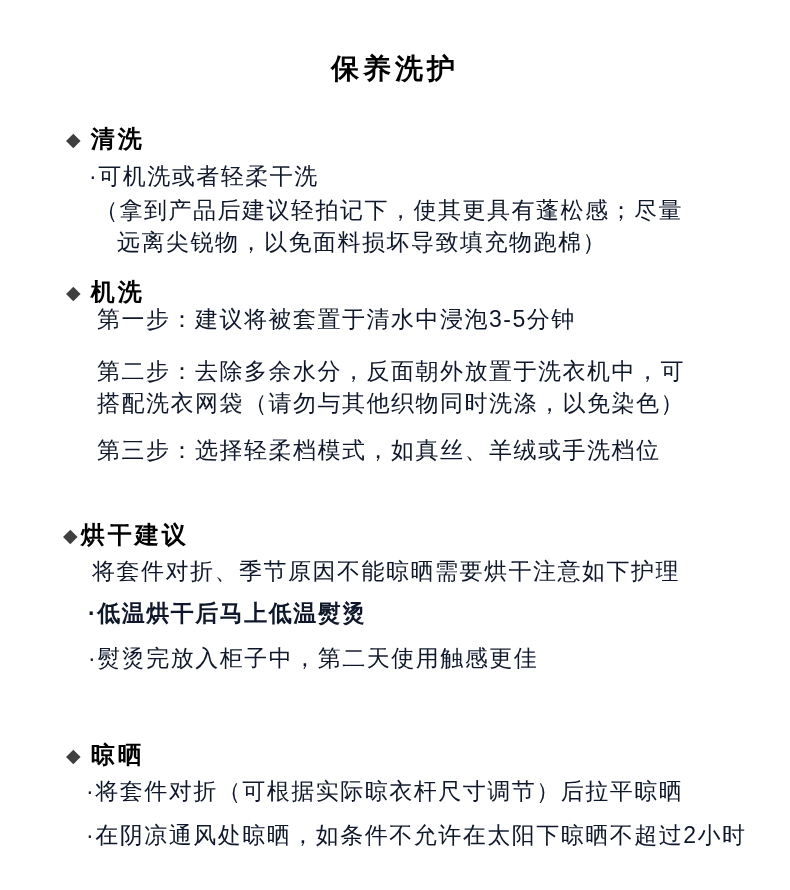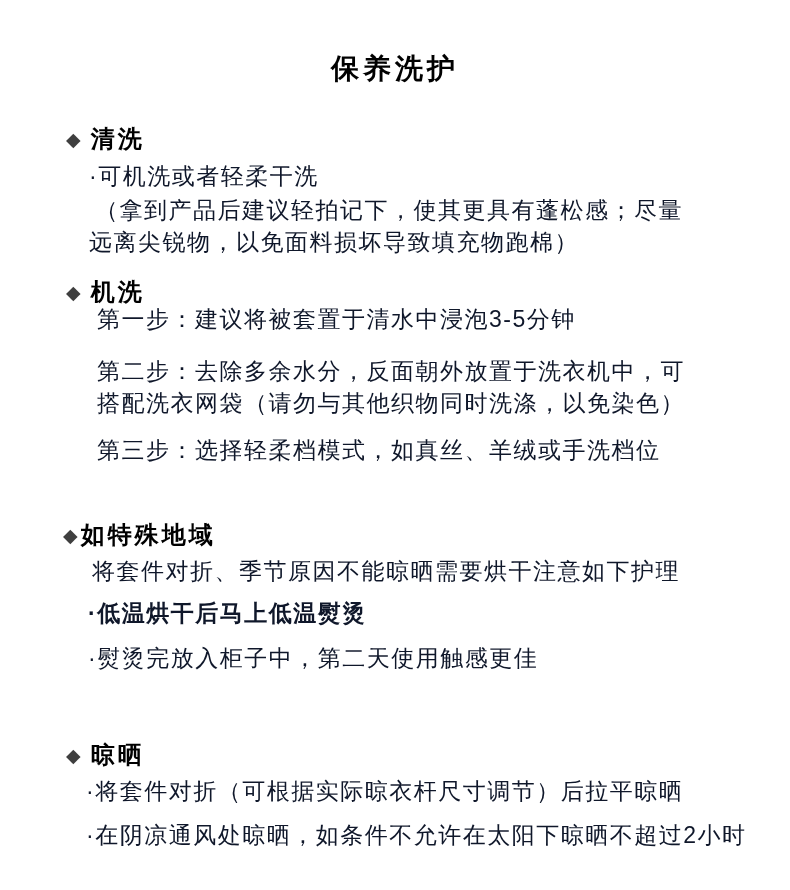--- a/index.html
+++ b/index.html
@@ -64,40 +64,40 @@
   <div class="title">保养洗护</div>
 
   
   <div class="sec">
     <div class="heading" style="top:123px; left:66px;">
       <span class="diamond">◆</span>
       <span class="heading-label">清洗</span>
     </div>
     <div class="line" style="top:161px; left:89px;">·可机洗或者轻柔干洗</div>
     <div class="line" style="top:195px; left:95px;">（拿到产品后建议轻拍记下，使其更具有蓬松感；尽量</div>
-    <div class="line" style="top:227px; left:89px;font-family:Liberation Serif, serif;">远离尖锐物，以免面料损坏导致填充物跑棉）</div>
+    <div class="line" style="top:227px; left:117px;font-family:Liberation Serif, serif;">远离尖锐物，以免面料损坏导致填充物跑棉）</div>
   </div>
 
   
   <div class="sec">
     <div class="heading" style="top:276px; left:66px;">
       <span class="diamond">◆</span>
       <span class="heading-label">机洗</span>
     </div>
     <div class="line" style="top:304px; left:97px;">第一步：建议将被套置于清水中浸泡3-5分钟</div>
     <div class="line" style="top:356px; left:97px;">第二步：去除多余水分，反面朝外放置于洗衣机中，可</div>
     <div class="line" style="top:388px; left:97px;text-align:center;">搭配洗衣网袋（请勿与其他织物同时洗涤，以免染色）</div>
     <div class="line" style="top:435px; left:97px;">第三步：选择轻柔档模式，如真丝、羊绒或手洗档位</div>
   </div>
 
   
   <div class="sec">
     <div class="heading tight" style="top:519px; left:63px;">
       <span class="diamond">◆</span>
-      <span class="heading-label">如特殊地域</span>
+      <span class="heading-label">烘干建议</span>
     </div>
     <div class="line" style="top:556px; left:92px;">将套件对折、季节原因不能晾晒需要烘干注意如下护理</div>
     <div class="line" style="top:598px; left:88px;font-weight:bold;">·低温烘干后马上低温熨烫</div>
     <div class="line" style="top:643px; left:88px;">·熨烫完放入柜子中，第二天使用触感更佳</div>
   </div>
 
   
   <div class="sec">
     <div class="heading" style="top:739px; left:66px;">
       <span class="diamond">◆</span>

